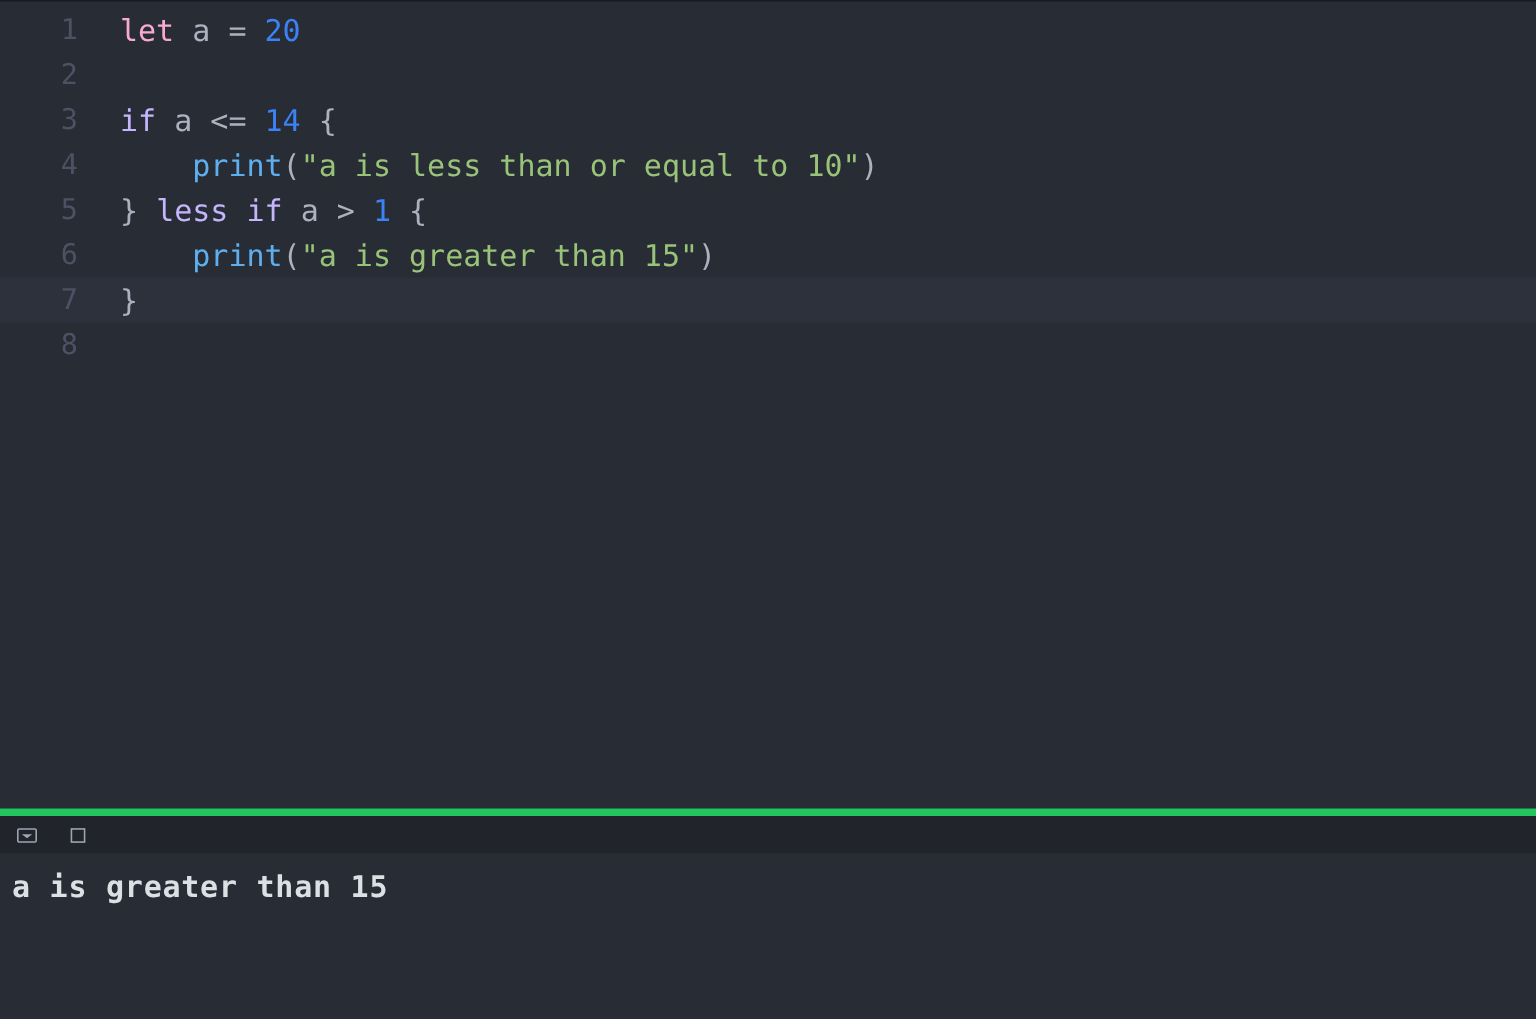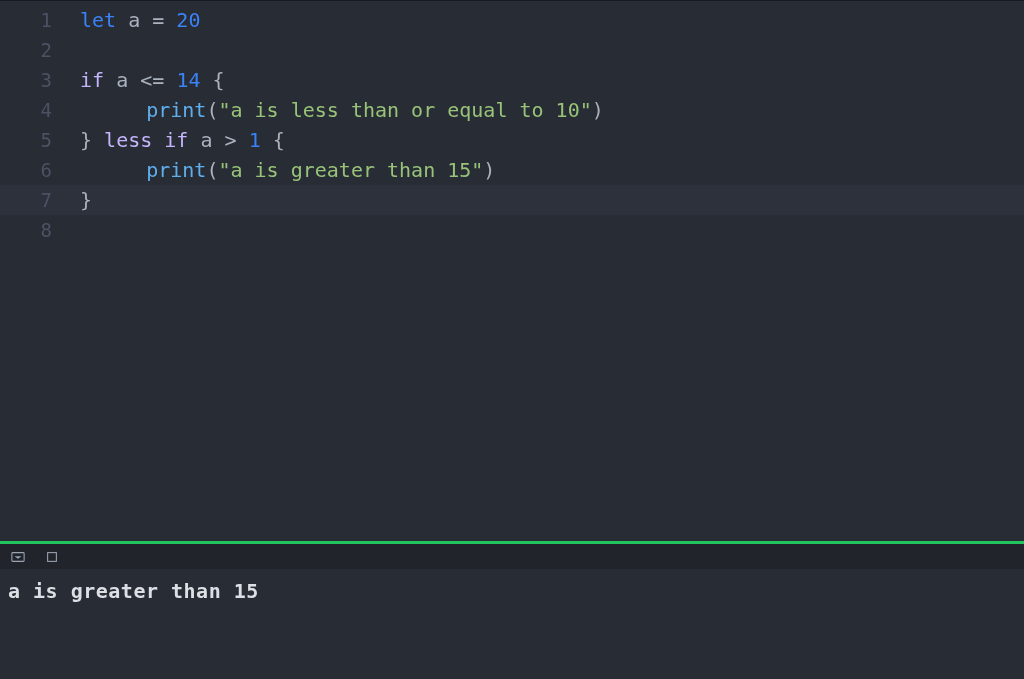--- a/index.html
+++ b/index.html
@@ -48,32 +48,32 @@
       color: #4b5263;
       user-select: none;
       font-size: 19px;
     }
     
     .line-content {
       white-space: pre;
       color: #abb2bf;
     }
     
-    .kw-decl { color: #3b82f6; }
+    .kw-decl { color: #f9a8d4; }
     .kw-cond { color: #c4b5fd; }
     .identifier { color: #abb2bf; }
     .operator { color: #abb2bf; }
     .number { color: #3b82f6; }
     .brace { color: #abb2bf; }
-    .func { color: #5fafef; margin-left: 18px; }
+    .func { color: #5fafef; }
     .paren { color: #abb2bf; }
     .string { color: #98c379; }
     
     .console-panel {
-      border-top: 3px solid #22c55e;
+      border-top: 5px solid #22c55e;
       background: #21252b;
       display: flex;
       flex-direction: column;
     }
     
     .console-toolbar {
       height: 25px;
       background: #21252b;
       display: flex;
       align-items: center;

